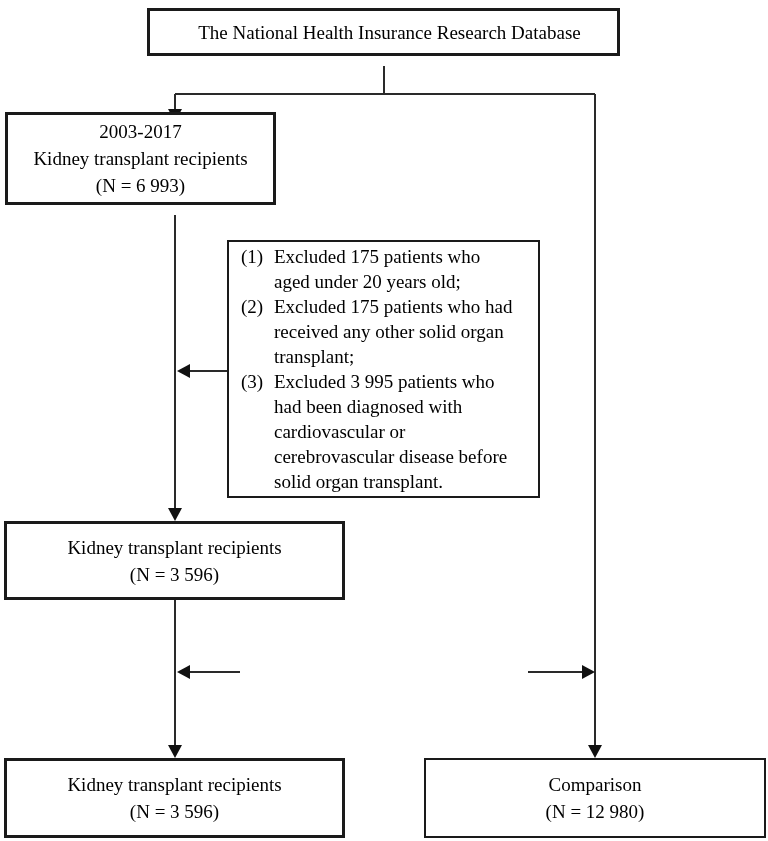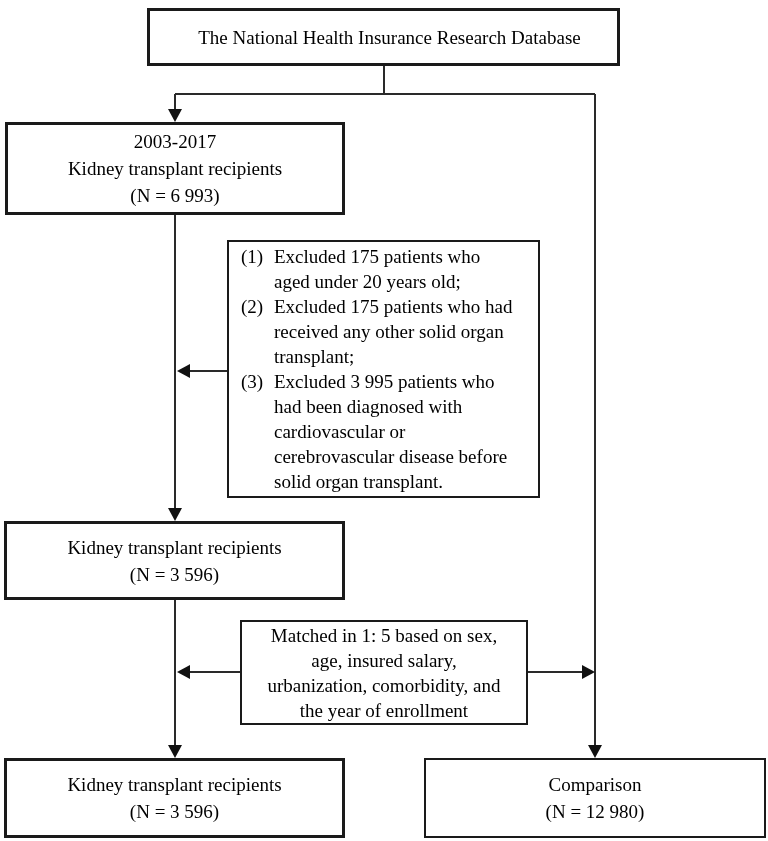--- a/index.html
+++ b/index.html
@@ -54,25 +54,25 @@
       <polygon points="168,109 182,109 175,122"></polygon>
       <polygon points="168,508 182,508 175,521"></polygon>
       <polygon points="168,745 182,745 175,758"></polygon>
       <polygon points="588,745 602,745 595,758"></polygon>
       <polygon points="190,364 190,378 177,371"></polygon>
       <polygon points="190,665 190,679 177,672"></polygon>
       <polygon points="582,665 582,679 595,672"></polygon>
     </g>
   </svg>
 
-  <div class="fbox heavy" style="left:147px; top:8px; width:473px; height:58px;padding-left:12px;">
+  <div class="fbox heavy" style="left:147px; top:8px; width:473px; height:48px;padding-left:12px;">
     <div class="centertext">The National Health Insurance Research Database</div>
   </div>
 
-  <div class="fbox heavy" style="left:5px; top:122px; width:340px; height:93px;">
+  <div class="fbox heavy" style="left:5px; top:112px; width:271px; height:93px;">
     <div class="centertext">2003-2017
 Kidney transplant recipients
 (N = 6 993)</div>
   </div>
 
   <div class="fbox" style="left:227px; top:240px; width:313px; height:258px; align-items:center; justify-content:flex-start; padding:2px 4px 2px 12px;">
     <div class="excl-list">
       <div class="excl-item">
         <span class="excl-marker">(1)</span>
         <span class="excl-text">Excluded 175 patients who
@@ -93,26 +93,20 @@
 solid organ transplant.</span>
       </div>
     </div>
   </div>
 
   <div class="fbox heavy" style="left:4px; top:521px; width:341px; height:79px;">
     <div class="centertext">Kidney transplant recipients
 (N = 3 596)</div>
   </div>
 
-  <div class="fbox" style="left:240px; top:620px; width:288px; height:105px;">
-    <div class="centertext matchtext">Matched in 1: 5 based on sex,
-age, insured salary,
-urbanization, comorbidity, and
-the year of enrollment</div>
-  </div>
 
   <div class="fbox heavy" style="left:4px; top:758px; width:341px; height:80px;">
     <div class="centertext">Kidney transplant recipients
 (N = 3 596)</div>
   </div>
 
   <div class="fbox" style="left:424px; top:758px; width:342px; height:80px;">
     <div class="centertext">Comparison
 (N = 12 980)</div>
   </div>

